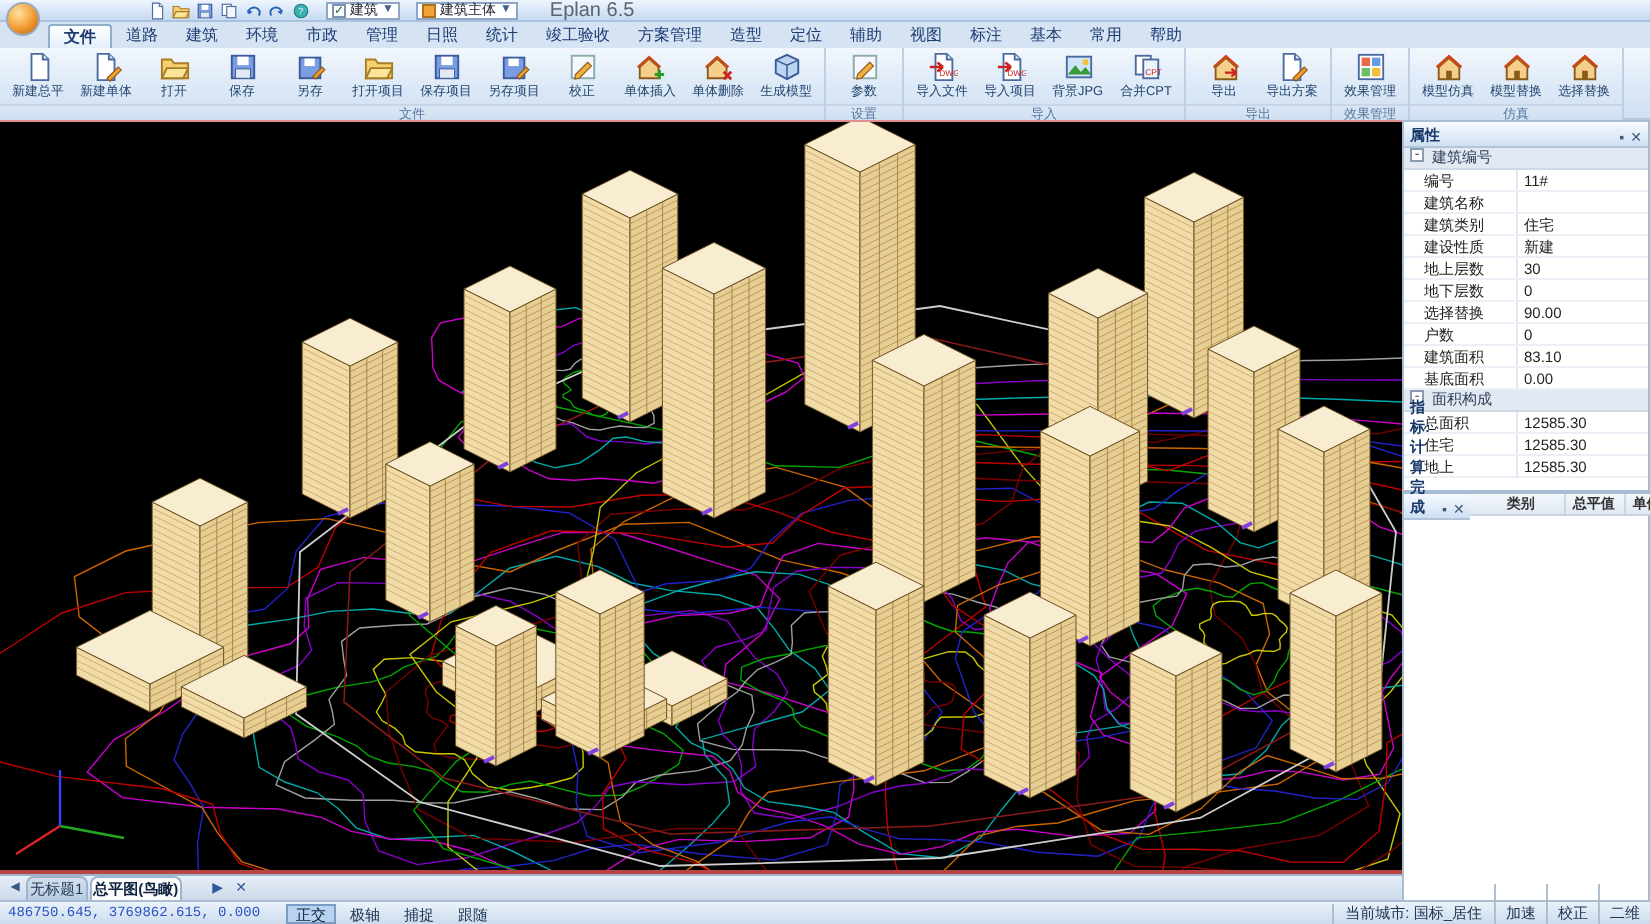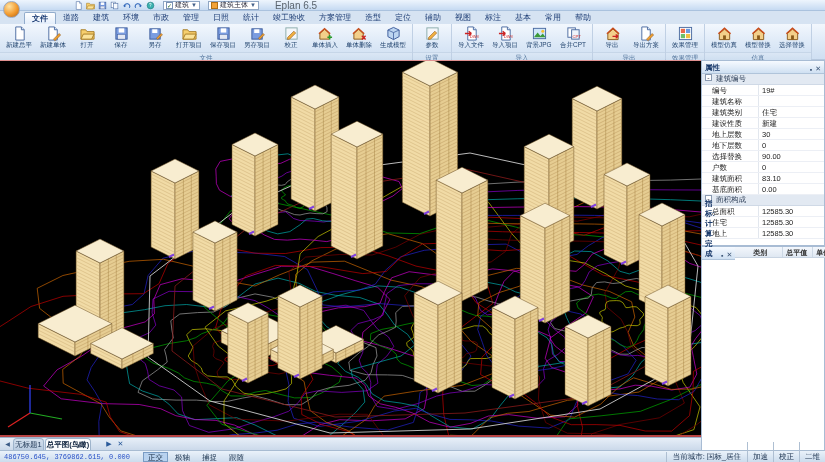--- a/index.html
+++ b/index.html
@@ -1496,21 +1496,21 @@
       <span class="hicon">▪</span>
       <span class="hicon">✕</span>
     </div>
     <div id="propgrid">
         <div class="pgroup">
           <span class="exp">-</span>
           <span>建筑编号</span>
         </div>
         <div class="prow">
           <div class="pl">编号</div>
-          <div class="pv">19#</div>
+          <div class="pv">11#</div>
         </div>
         <div class="prow">
           <div class="pl">建筑名称</div>
           <div class="pv"></div>
         </div>
         <div class="prow">
           <div class="pl">建筑类别</div>
           <div class="pv">住宅</div>
         </div>
         <div class="prow">

